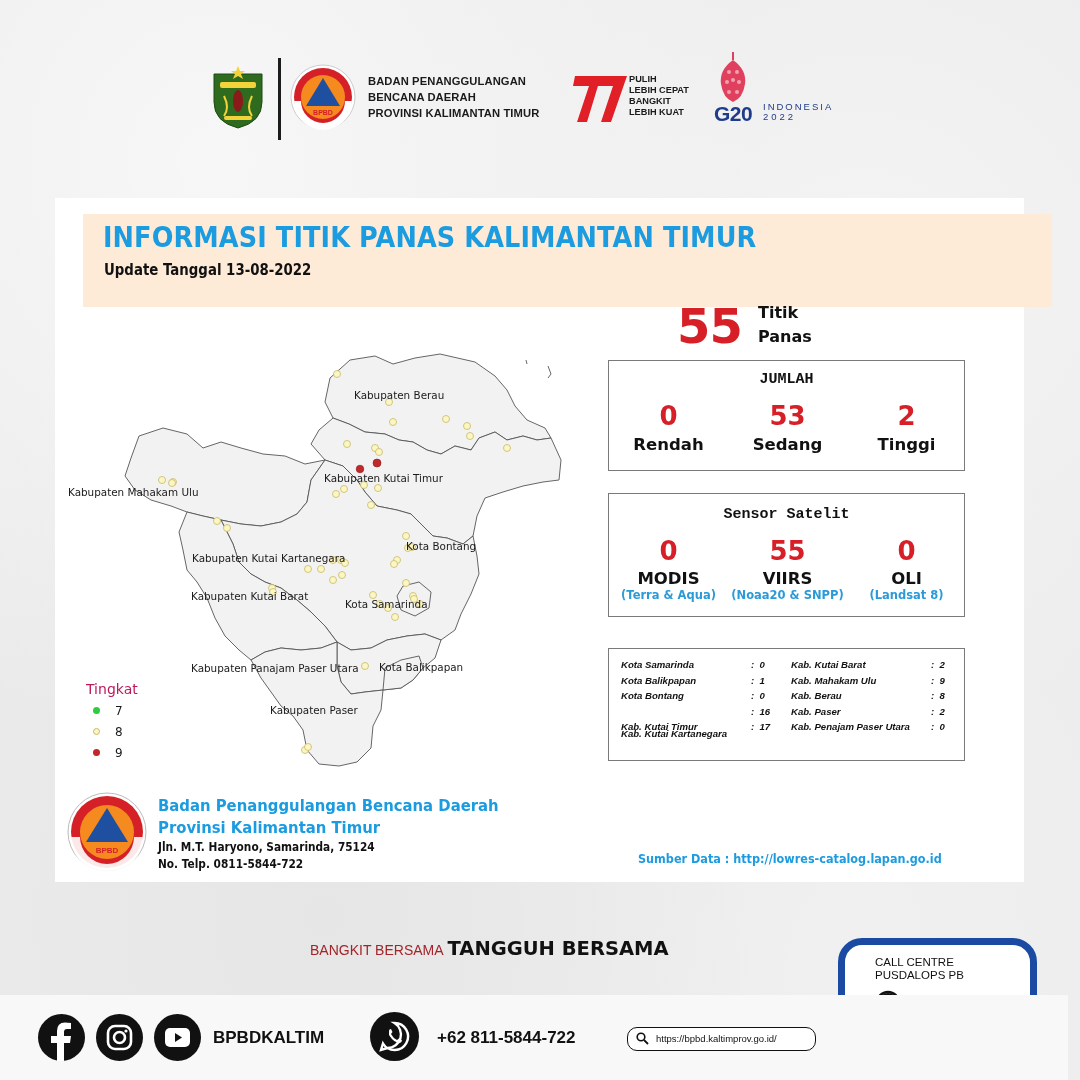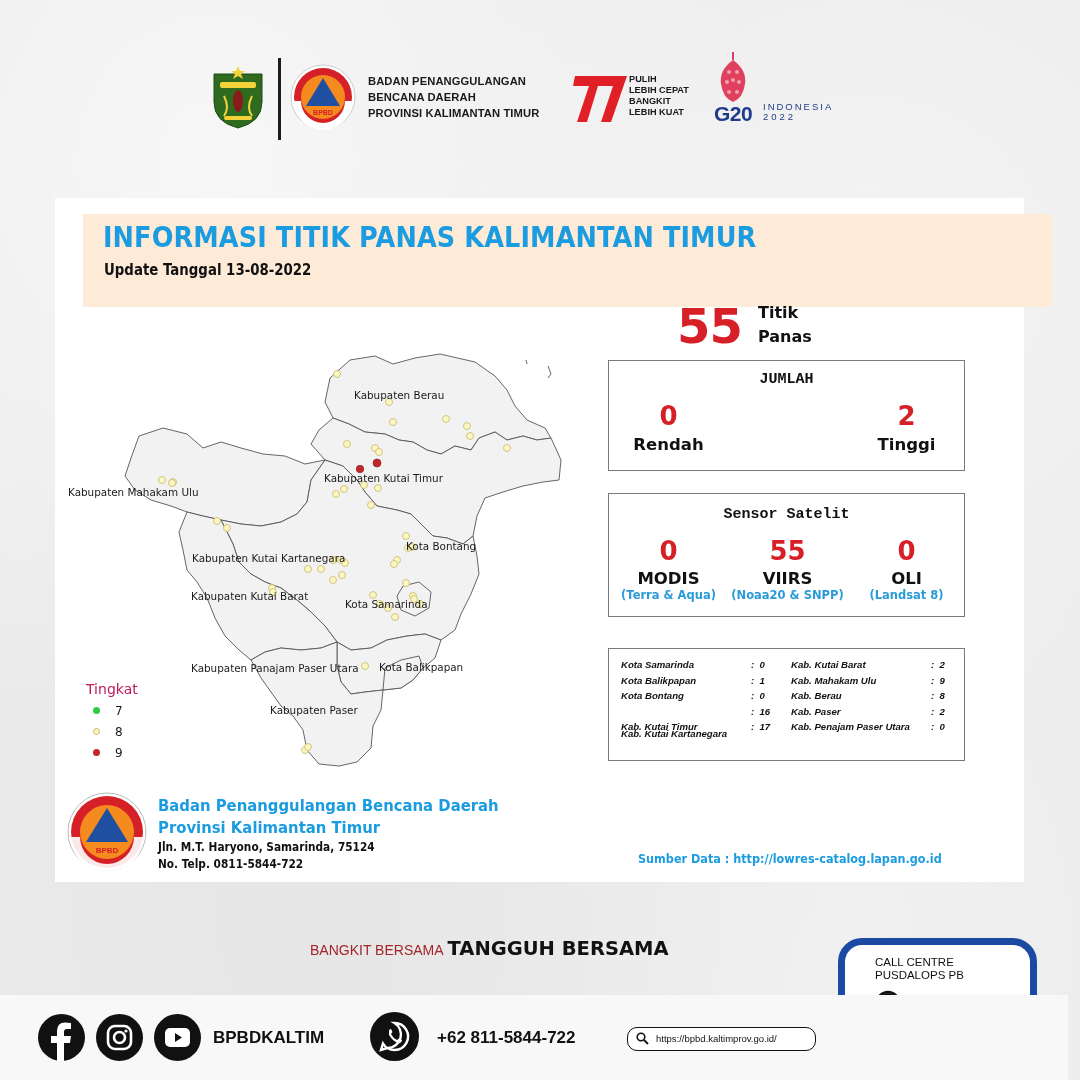--- a/index.html
+++ b/index.html
@@ -265,20 +265,24 @@
       <div>Panas</div>
     </div>
   </div>
 
   <div class="box box-jumlah">
     <div class="box-title" style="top:10px;">JUMLAH</div>
     <div class="stat-col" style="left:0;top:40px;">
       <div class="stat-num">0</div>
       <div class="stat-lbl" style="margin-top:4px;">Rendah</div>
     </div>
+    <div class="stat-col" style="left:119px;top:40px;">
+      <div class="stat-num">53</div>
+      <div class="stat-lbl" style="margin-top:4px;">Sedang</div>
+    </div>
     <div class="stat-col" style="left:238px;top:40px;">
       <div class="stat-num">2</div>
       <div class="stat-lbl" style="margin-top:4px;">Tinggi</div>
     </div>
   </div>
 
   <div class="box box-sensor">
     <div class="box-title" style="top:12px;">Sensor Satelit</div>
     <div class="stat-col" style="left:0;top:42px;">
       <div class="stat-num">0</div>

